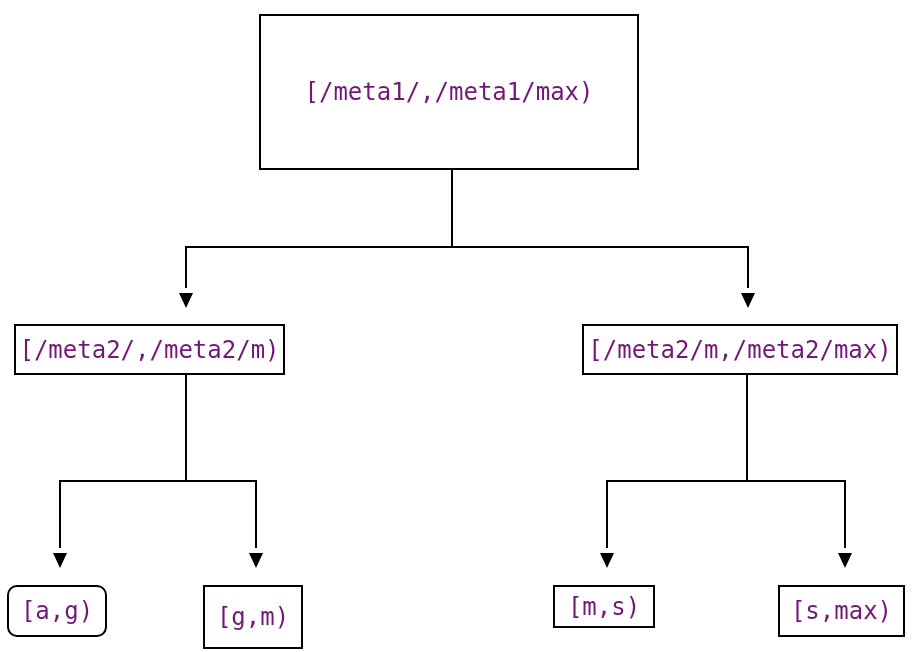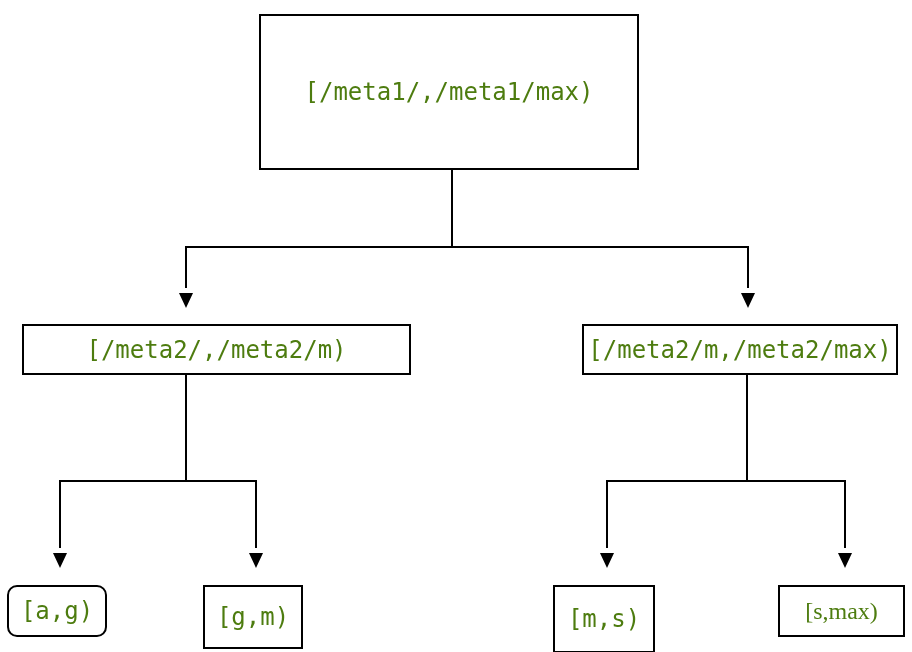--- a/index.html
+++ b/index.html
@@ -22,33 +22,33 @@
     height: 652px;
   }
   .node {
     position: absolute;
     box-sizing: border-box;
     display: flex;
     align-items: center;
     justify-content: center;
     border: 2px solid #000000;
     background: #ffffff;
-    color: #4d7c0f;
+    color: #701a75;
     font-family: "DejaVu Sans Mono", "Liberation Mono", monospace;
     font-size: 24px;
     line-height: 1;
     white-space: nowrap;
   }
   .node-root  { left: 259px; top: 14px;  width: 380px; height: 156px; }
-  .node-left  { left: 22px;  top: 324px; width: 389px; height: 51px; text-align: right; }
+  .node-left  { left: 14px;  top: 324px; width: 271px; height: 51px; text-align: right; }
   .node-right { left: 582px; top: 324px; width: 316px; height: 51px; }
   .node-ag    { left: 7px;   top: 585px; width: 100px; height: 52px; border-radius: 10px; }
   .node-gm    { left: 203px; top: 585px; width: 100px; height: 64px; }
-  .node-ms    { left: 553px; top: 585px; width: 102px; height: 68px; }
-  .node-smax  { left: 778px; top: 585px; width: 127px; height: 52px; font-family: Liberation Serif, serif; }
+  .node-ms    { left: 553px; top: 585px; width: 102px; height: 43px; }
+  .node-smax  { left: 778px; top: 585px; width: 127px; height: 52px; }
   .edge-line {
     stroke: #000000;
     stroke-width: 2;
     fill: none;
   }
   .edge-arrow {
     fill: #000000;
     stroke: none;
   }
 </style>

